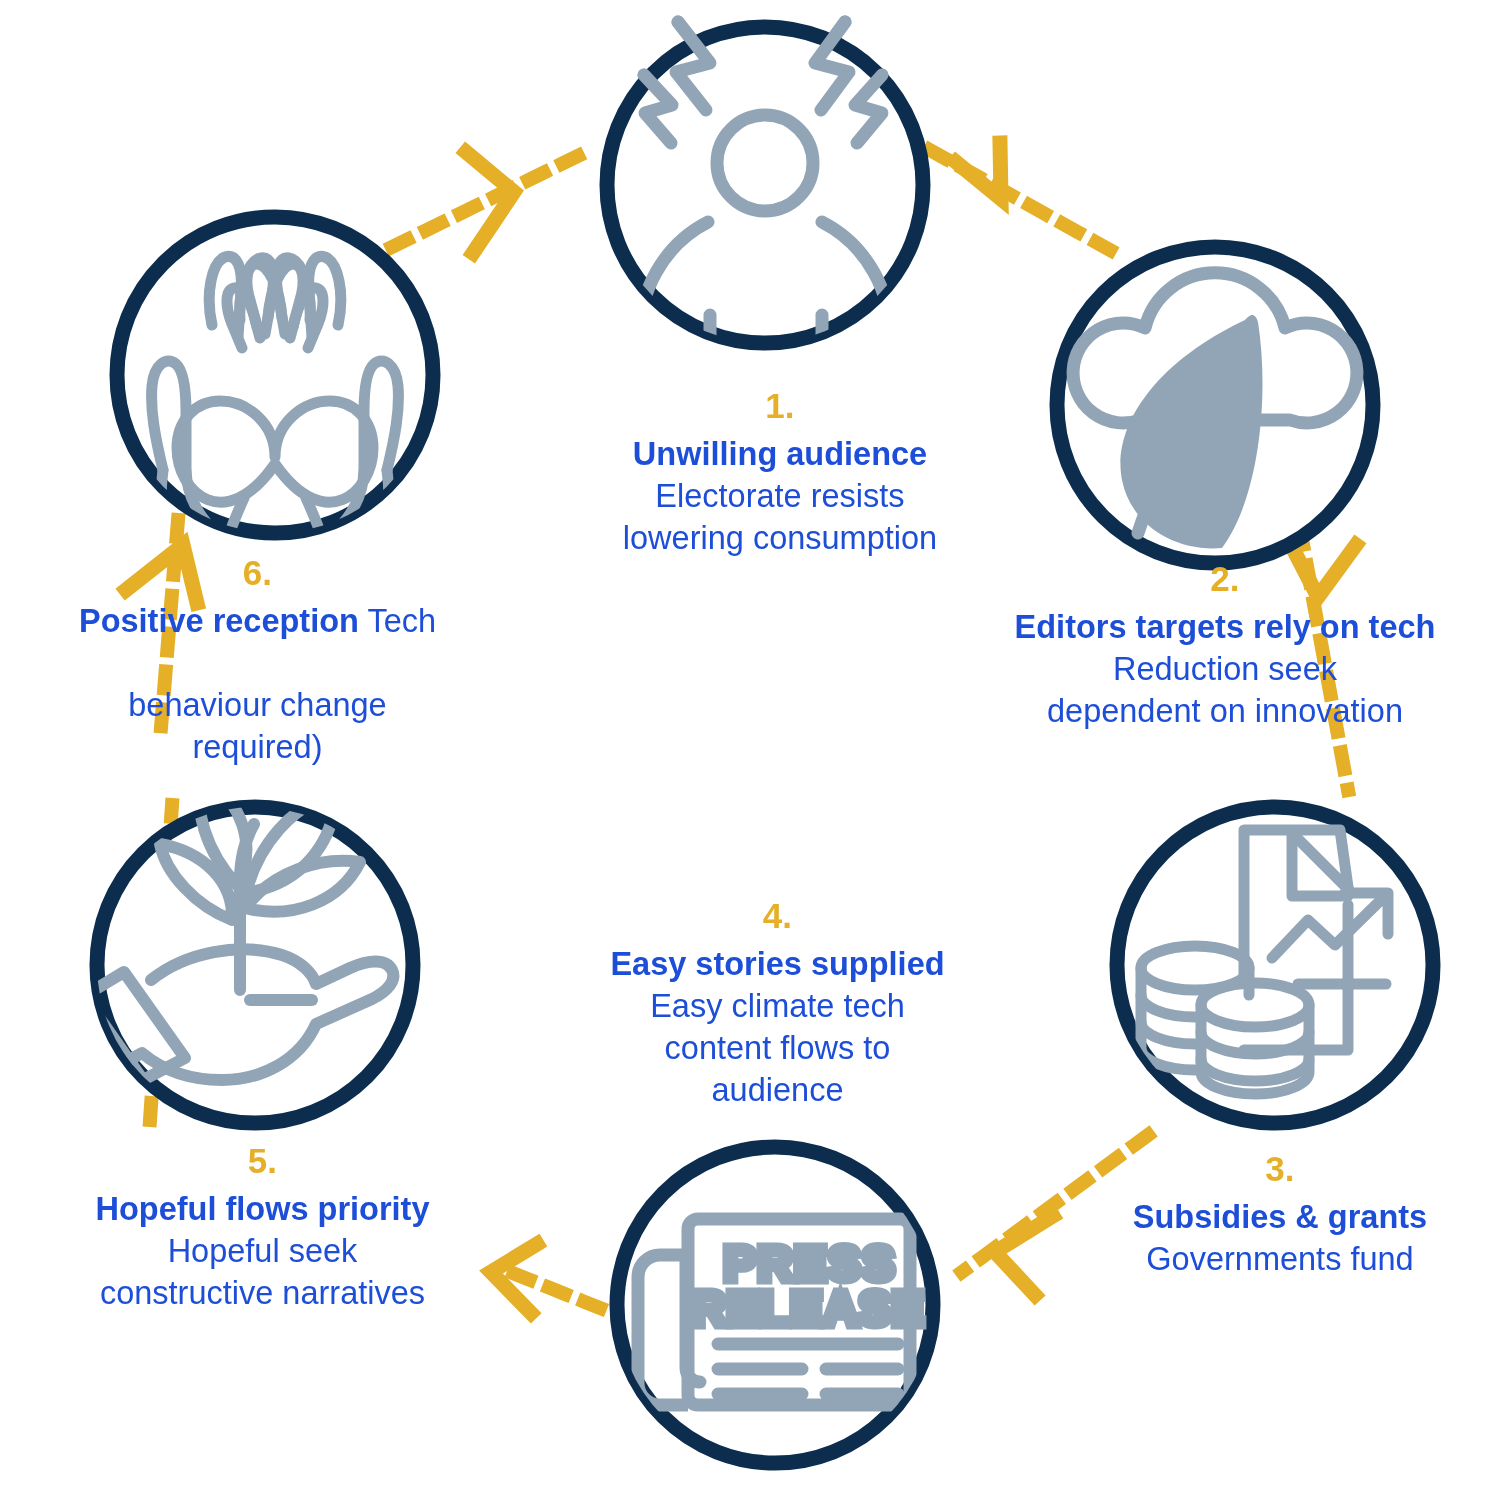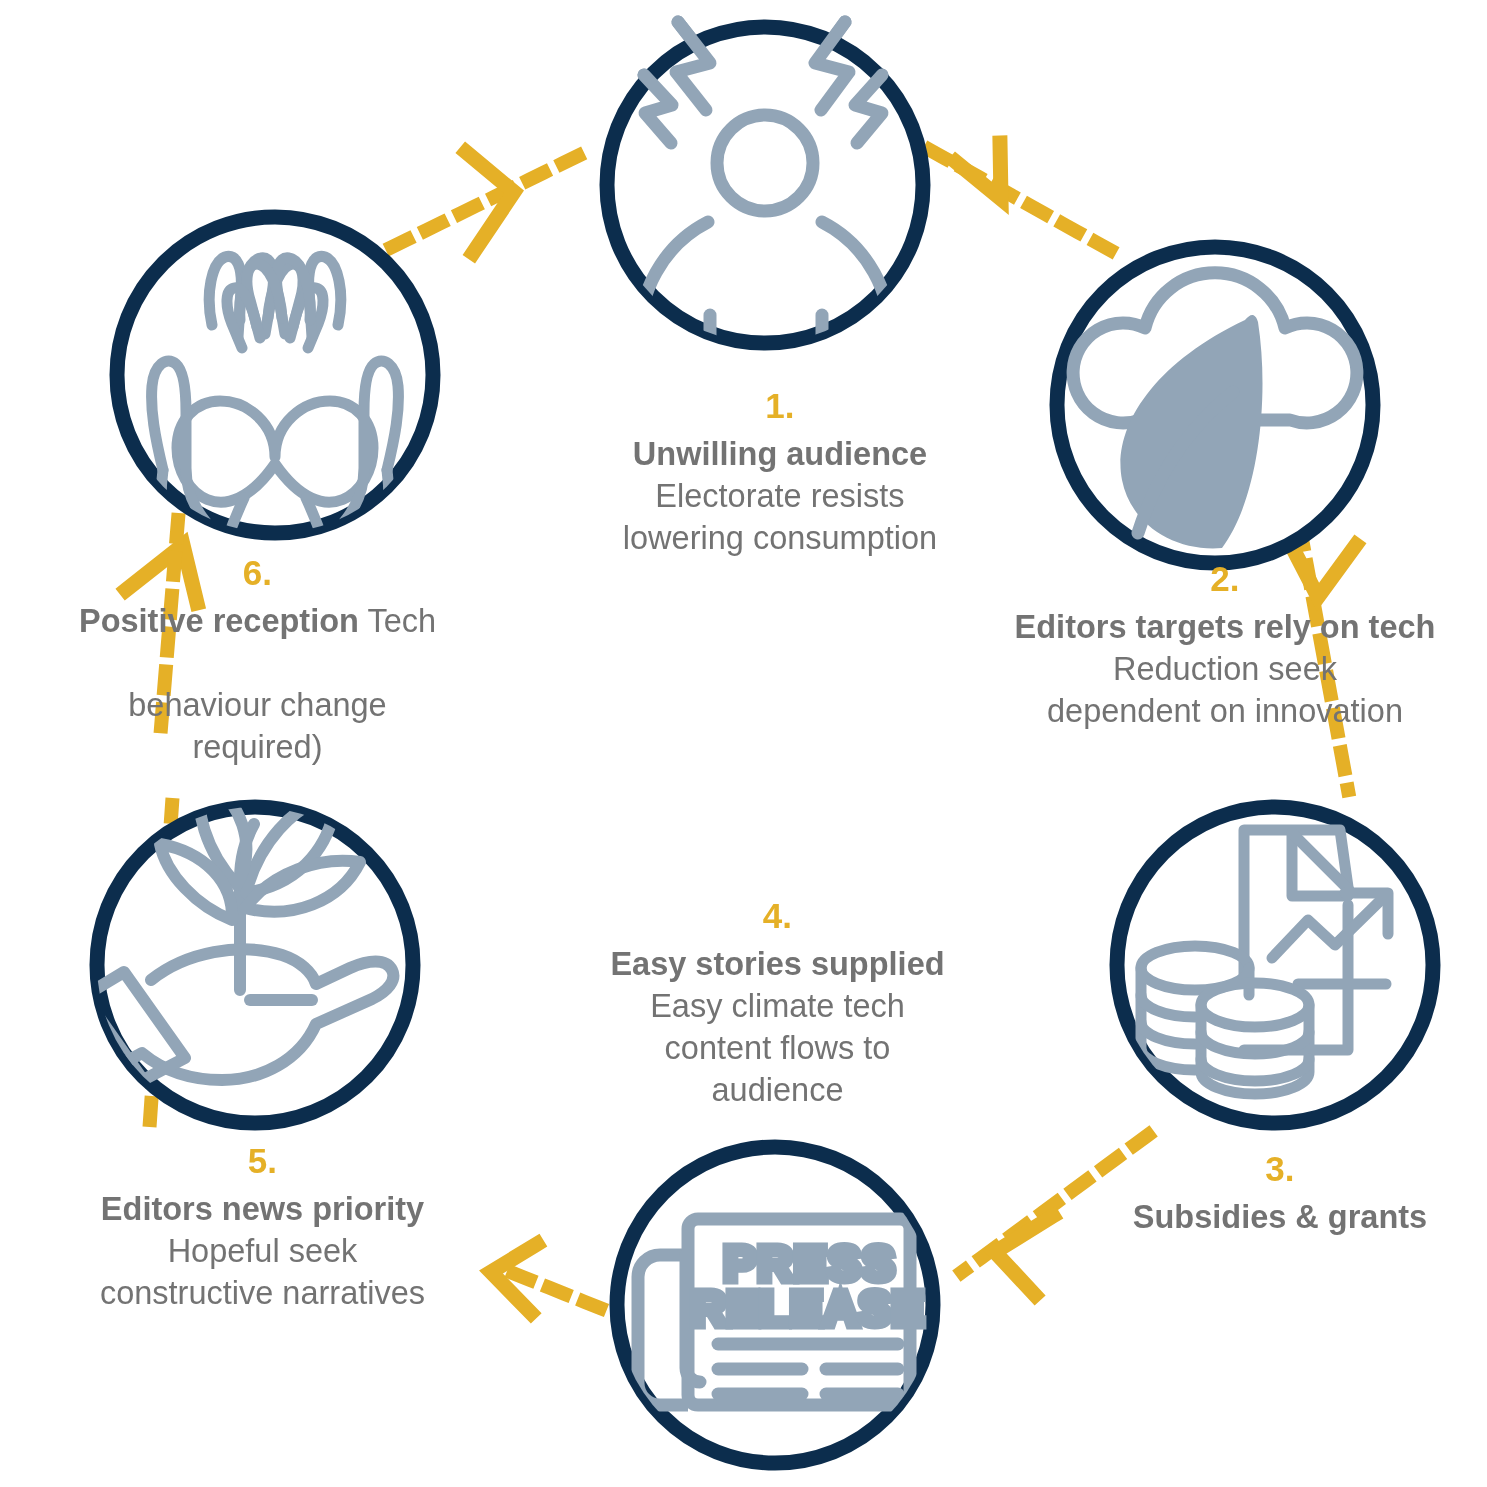--- a/index.html
+++ b/index.html
@@ -8,21 +8,21 @@
     font-family:"Liberation Sans","DejaVu Sans",sans-serif;
     color:#12314f;
   }
   #stage{position:relative;width:1487px;height:1487px;background:#fff;}
   #art{position:absolute;inset:0;width:1487px;height:1487px;}
   .cap{position:absolute;text-align:center;line-height:1.30;}
   .num{
     display:block;font-size:35px;font-weight:bold;color:#e5b027;
     letter-spacing:.2px;margin-bottom:4px;
   }
-  .ctext{display:block;font-size:32.5px;color:#737373;}
+  .ctext{display:block;font-size:32.5px;color:#1d4ed8;}
   .ctext b{font-weight:bold;}
   
   #cap1{left:560px;top:383px;width:440px;}
   #cap2{left:1010px;top:556px;width:430px;}
   #cap3{left:1090px;top:1146px;width:380px;}
   #cap4{left:570px;top:893px;width:415px;}
   #cap5{left:55px;top:1138px;width:415px;}
   #cap6{left:45px;top:550px;width:425px;}
 </style>
 </head>
@@ -212,31 +212,31 @@
     <span class="ctext"><b>Unwilling audience</b><br><span>Electorate resists</span><br><span>lowering consumption</span></span>
   </div>
 
   <div class="cap" id="cap2">
     <span class="num">2.</span>
     <span class="ctext"><b>Editors targets rely on tech</b> <span>Reduction seek</span><br><span>dependent on innovation</span></span>
   </div>
 
   <div class="cap" id="cap3">
     <span class="num">3.</span>
-    <span class="ctext"><b>Subsidies &amp; grants</b><br><br></span>
+    <span class="ctext"><b>Subsidies &amp; grants</b><br><span>Governments fund</span><br></span>
   </div>
 
   <div class="cap" id="cap4">
     <span class="num">4.</span>
     <span class="ctext"><b>Easy stories supplied</b><br><span>Easy climate tech</span><br><span>content flows to</span><br><span>audience</span></span>
   </div>
 
   <div class="cap" id="cap5">
     <span class="num">5.</span>
-    <span class="ctext"><b>Editors news priority</b><br><span>Hopeful seek</span><br><span>constructive narratives</span></span>
+    <span class="ctext"><b>Hopeful flows priority</b><br><span>Hopeful seek</span><br><span>constructive narratives</span></span>
   </div>
 
   <div class="cap" id="cap6">
     <span class="num">6.</span>
     <span class="ctext"><b>Positive reception</b> <span>Tech</span><br><br><span>behaviour change</span><br><span>required)</span></span>
   </div>
 
 </div>
 
 </body></html>

